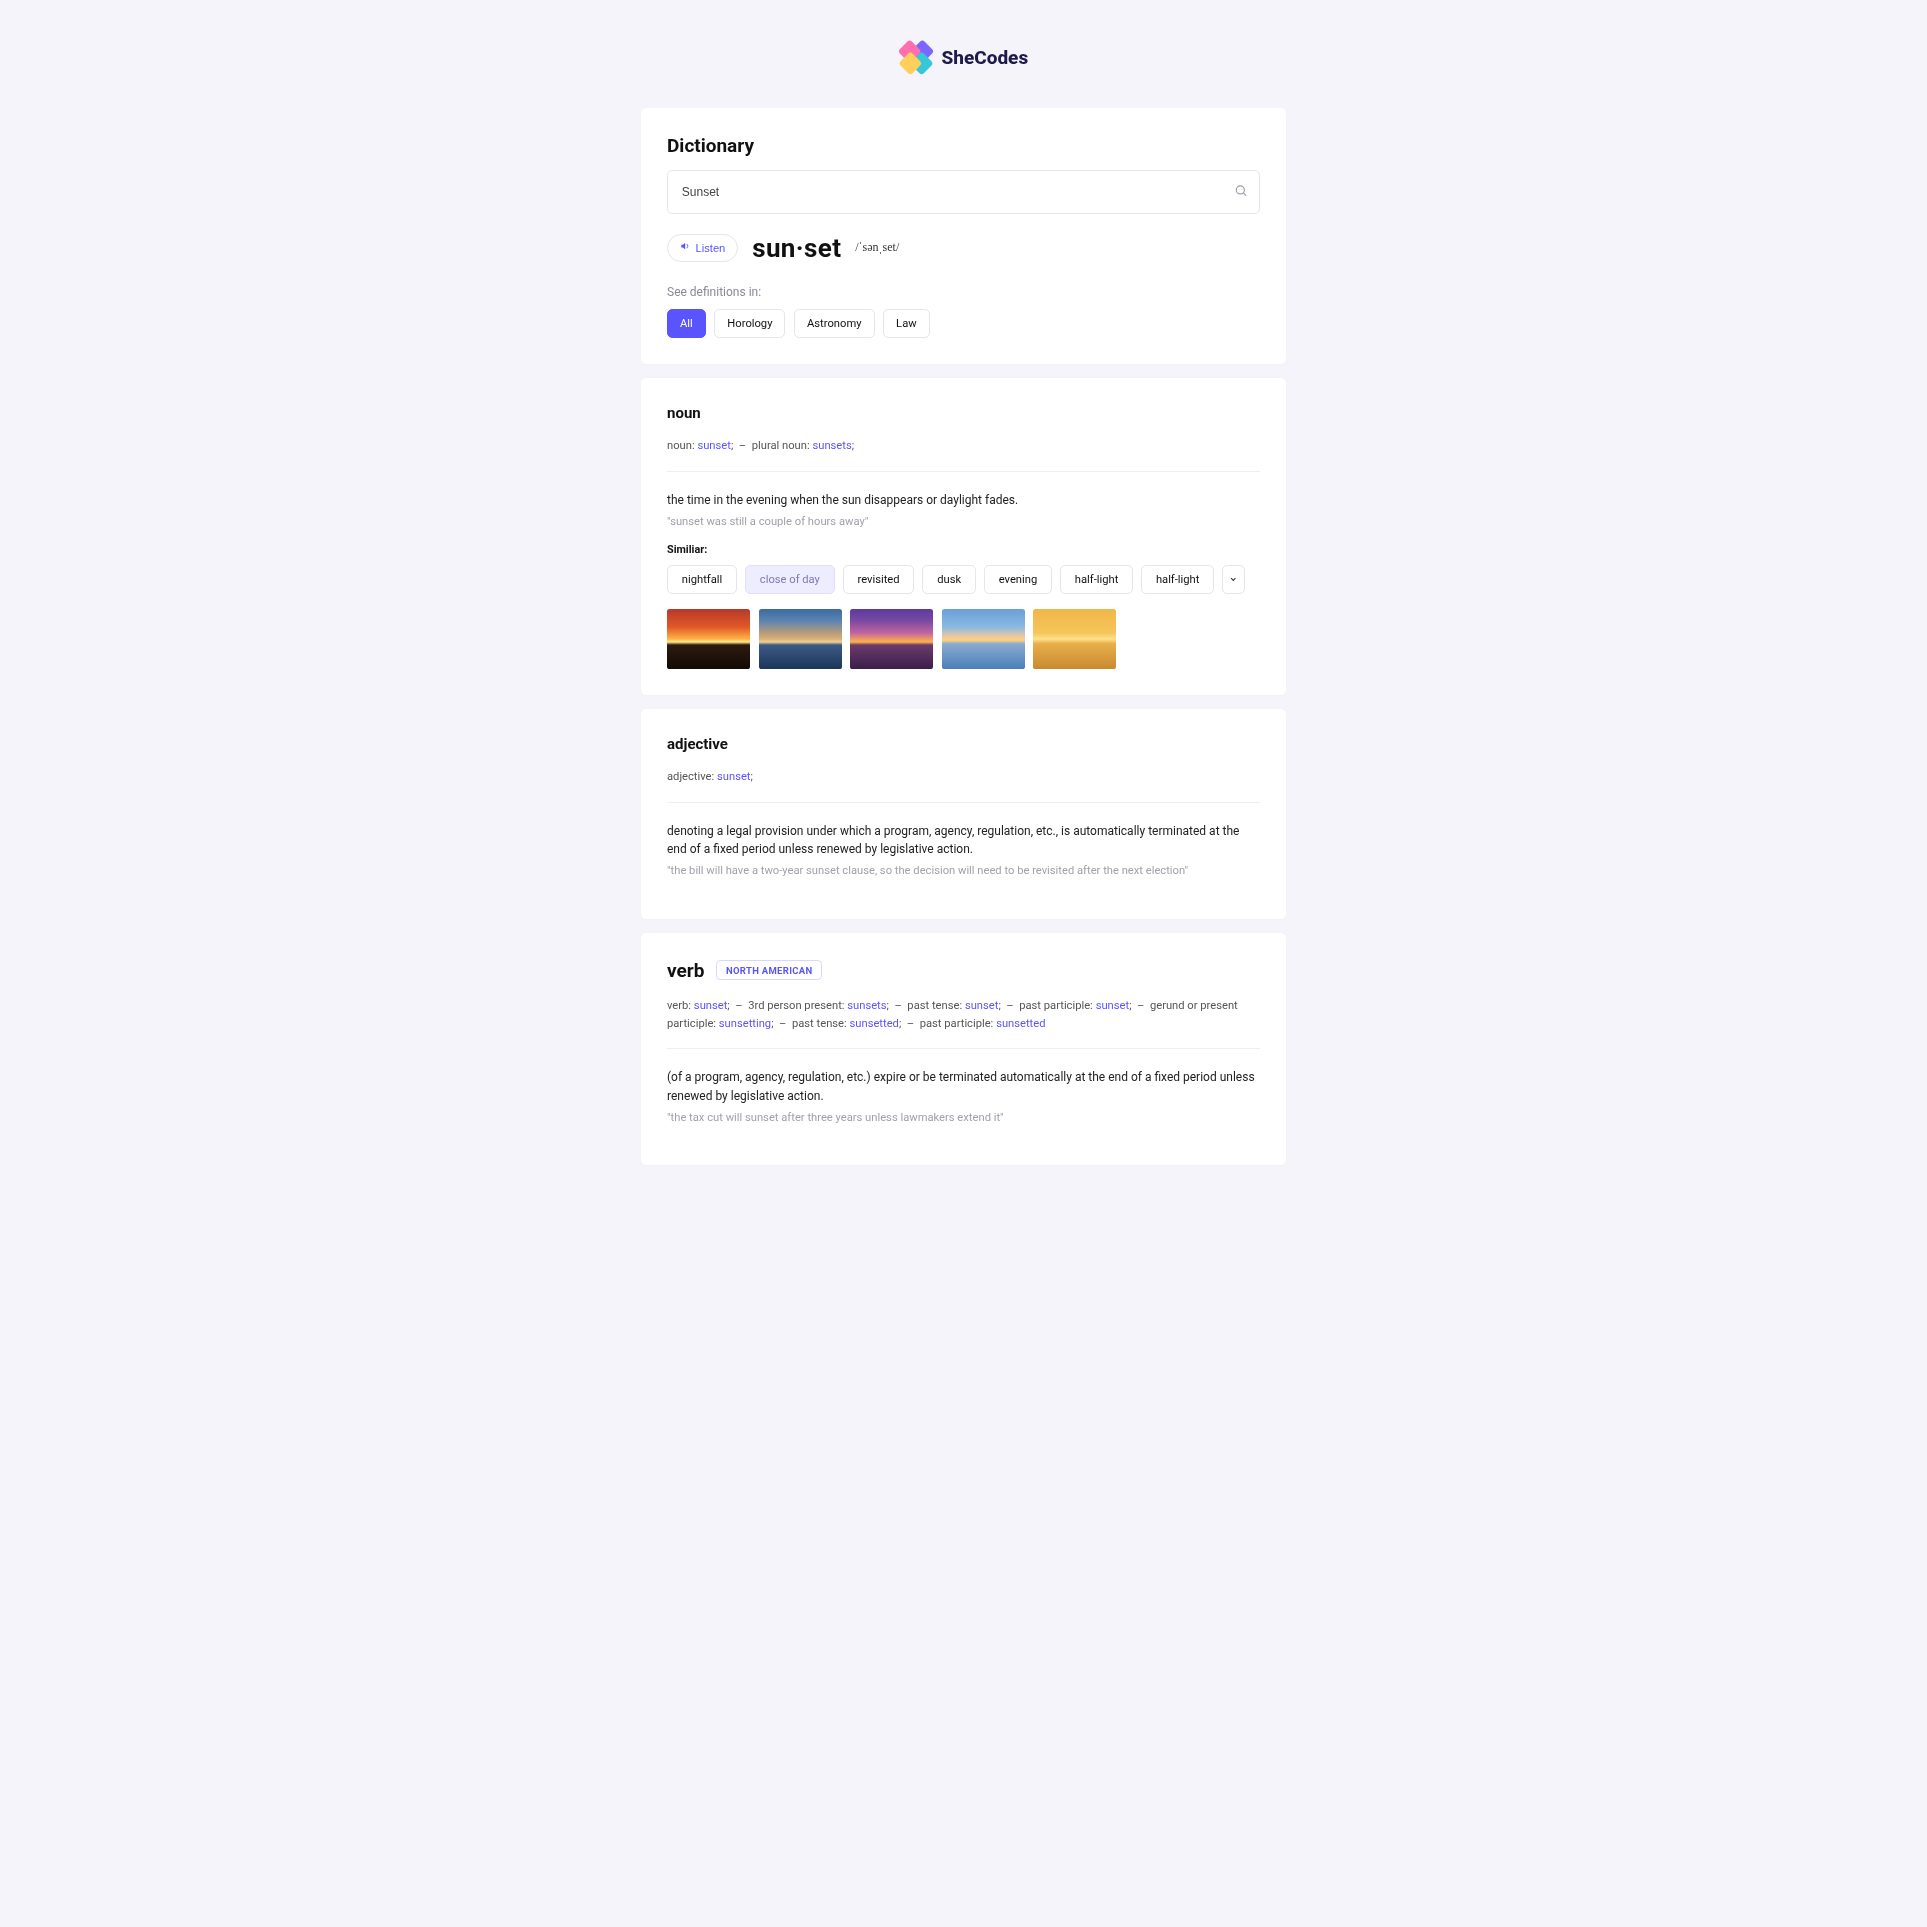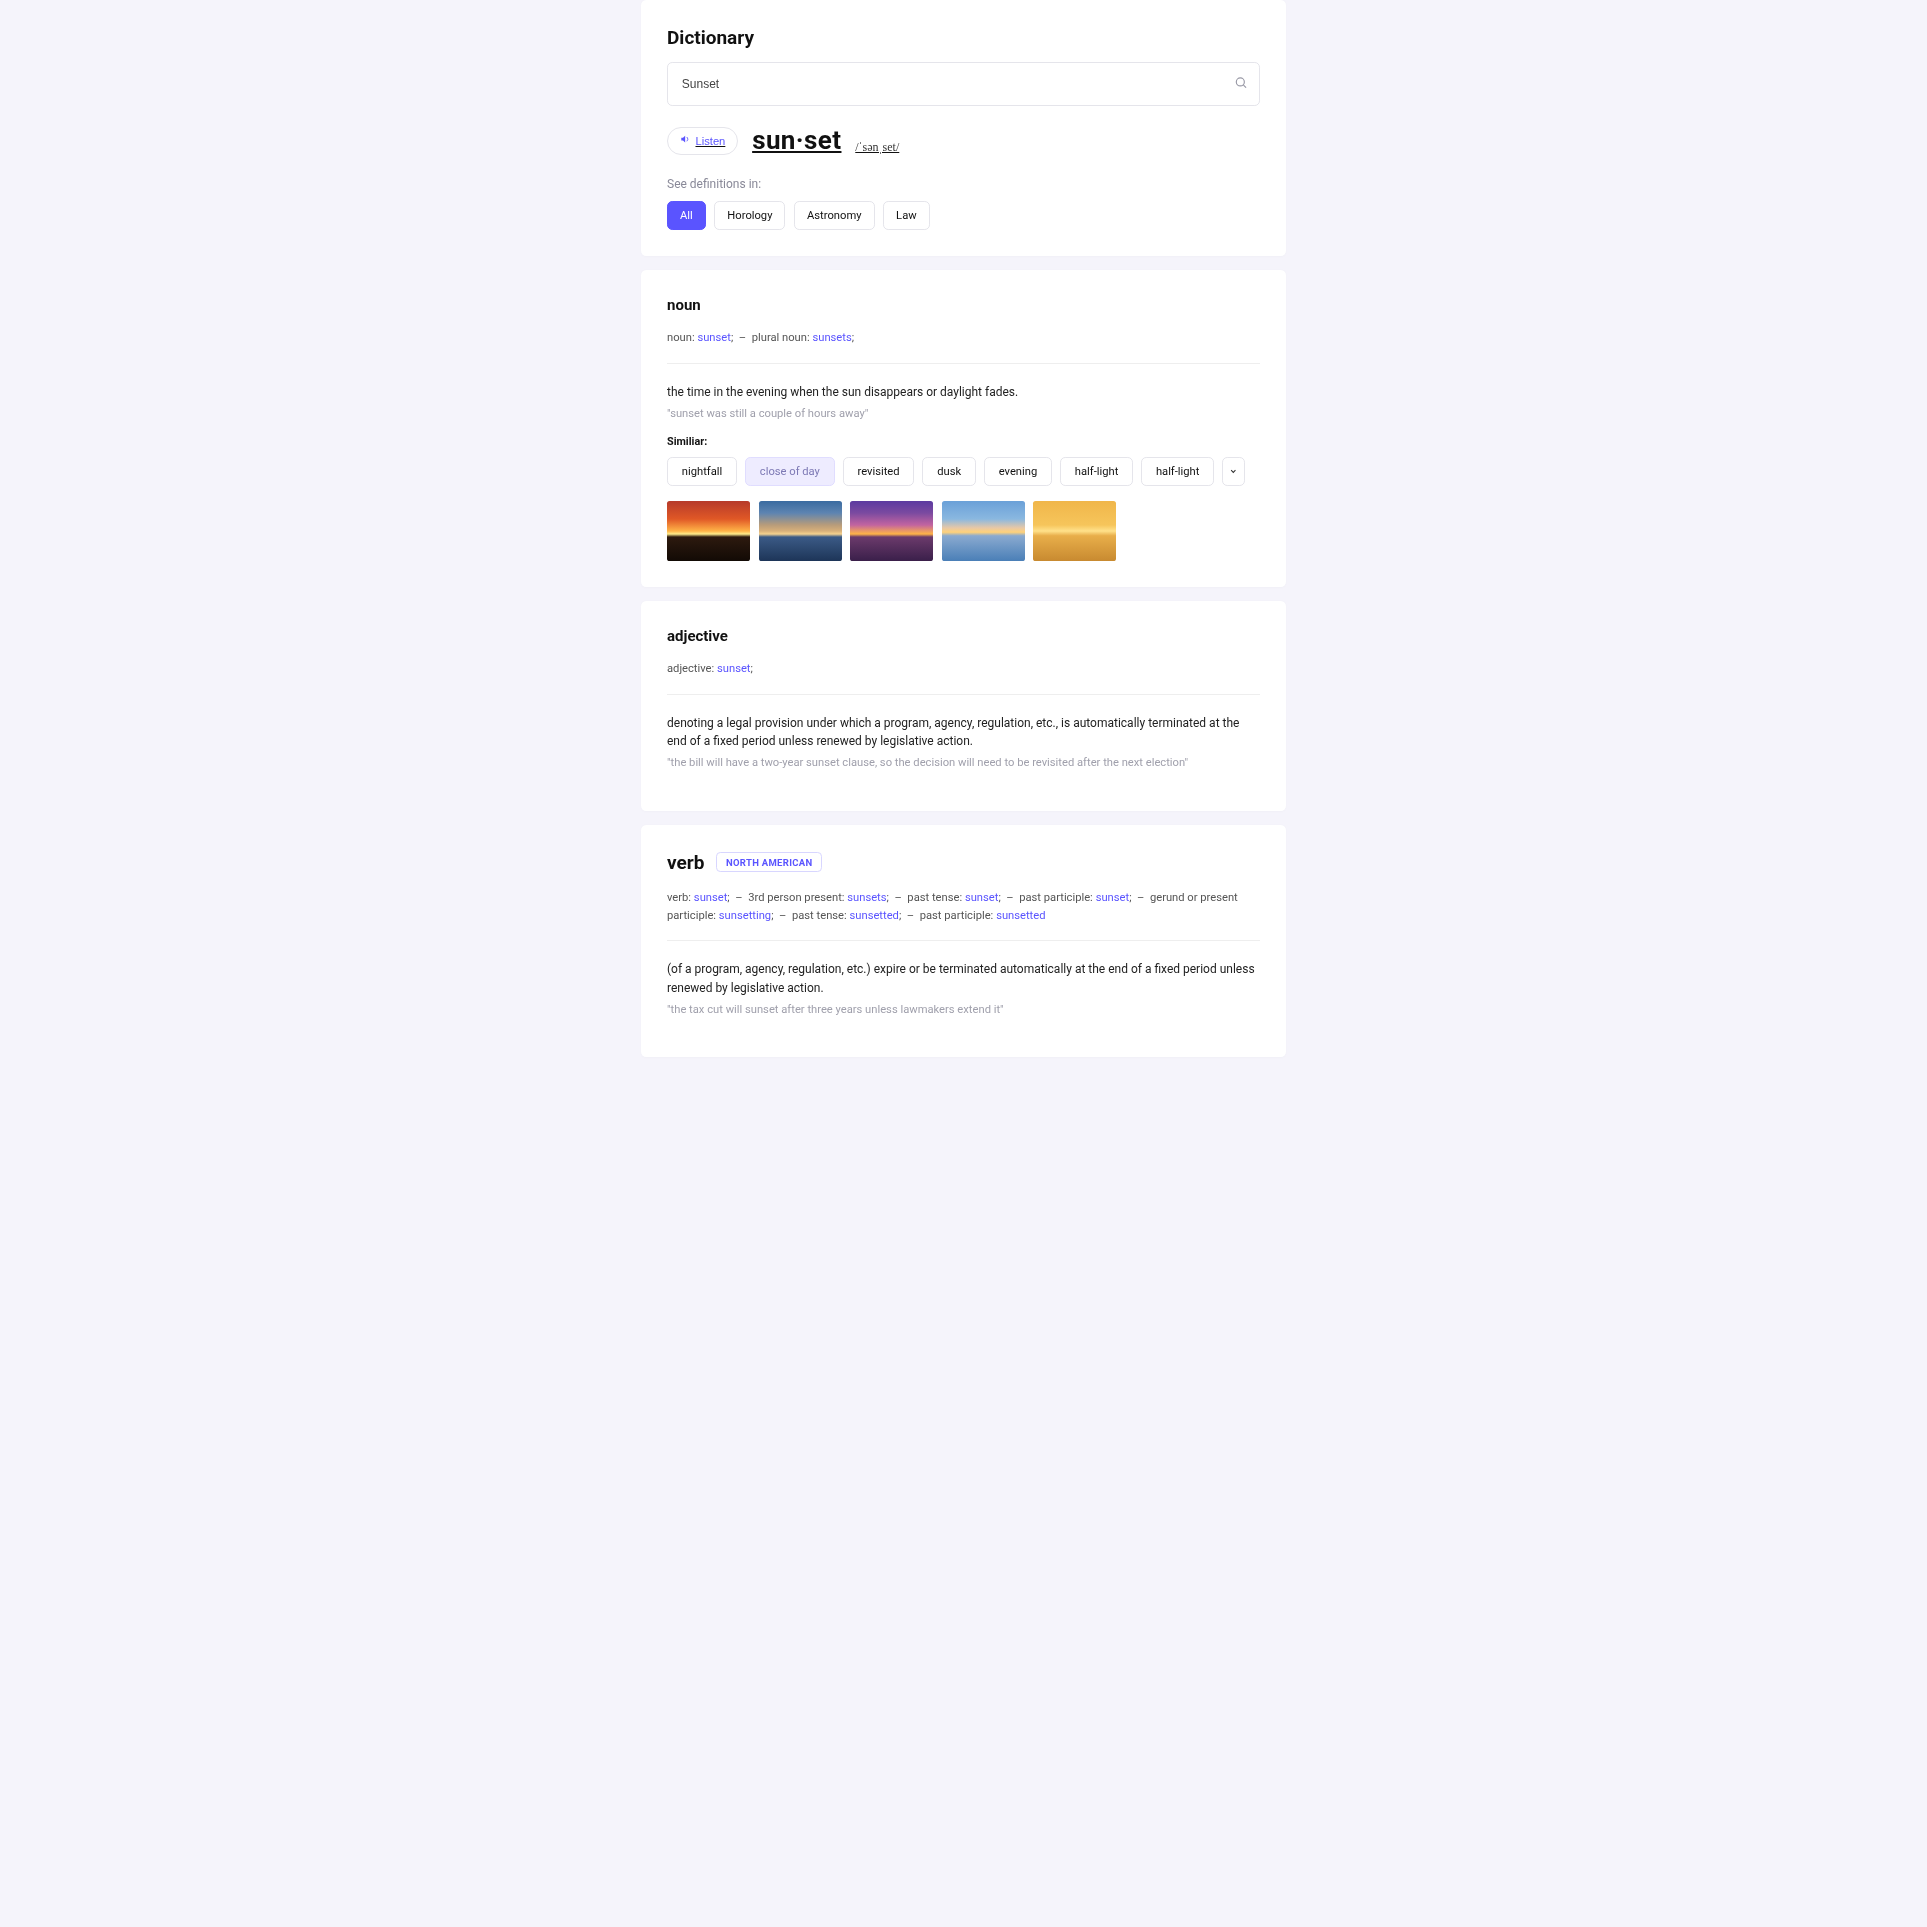--- a/index.html
+++ b/index.html
@@ -27,21 +27,21 @@
   .card h1 { font-size:19px; font-weight:700; margin-bottom:13px; color:#111; }
   .search-row { position:relative; margin-bottom:19px; }
   .search-input {
     width:100%; padding:13.8px 34px 13.8px 13.8px; border:0.9px solid #e5e5eb;
     border-radius:5.2px; font-size:12px; color:#444; outline:none;
   }
   .search-icon {
     position:absolute; right:12px; top:50%; transform:translateY(-50%);
     color:#9898a5; font-size:13.8px;
   }
-  .word-row { display:flex; align-items:flex-end; gap:13.8px; margin-bottom:22.4px;text-decoration:underline; }
+  .word-row { display:flex; align-items:center; gap:13.8px; margin-bottom:22.4px; }
   .listen-btn {
     display:inline-flex; align-items:center; gap:5.2px; padding:6.9px 12px;
     border:0.9px solid #e5e5eb; border-radius:15.5px; background:#fff;
     color:#5a54ff; font-size:11.2px; cursor:pointer;
   }
   .word { font-size:26px; font-weight:700; letter-spacing:0.4px; color:#111; }
   .phonetic { font-size:12px; color:#333; font-family: Georgia, serif; }
   .see-def-label { color:#898998; font-size:12px; margin-bottom:10.3px; }
   .filter-row { display:flex; gap:8.6px; flex-wrap:wrap; }
   .chip {
@@ -78,20 +78,31 @@
   .tag-na {
     padding:3.4px 8.6px; border:0.9px solid #d8d6ff; border-radius:4.3px;
     font-size:9.5px; font-weight:700; color:#5a54ff; letter-spacing:0.3px;
   }
 </style>
 </head>
 <body>
 
 <div class="container">
 
+  <div class="brand">
+    <span class="brand-wrap">
+      <span class="brand-logo">
+        <span class="sq sq1"></span>
+          <span class="sq sq2"></span>
+          <span class="sq sq3"></span>
+          <span class="sq sq4"></span>
+      </span>
+      <span class="brand-text">SheCodes</span>
+    </span>
+  </div>
 
   <div class="card">
     <h1>Dictionary</h1>
 
     <div class="search-row">
       <input class="search-input" type="text" value="Sunset" style="">
       <span class="search-icon">
         <svg width="13.8" height="13.8" viewBox="0 0 24 24" fill="none" stroke="currentColor" stroke-width="2">
           <circle cx="11" cy="11" r="7"></circle>
             <line x1="21" y1="21" x2="16.5" y2="16.5"></line>

